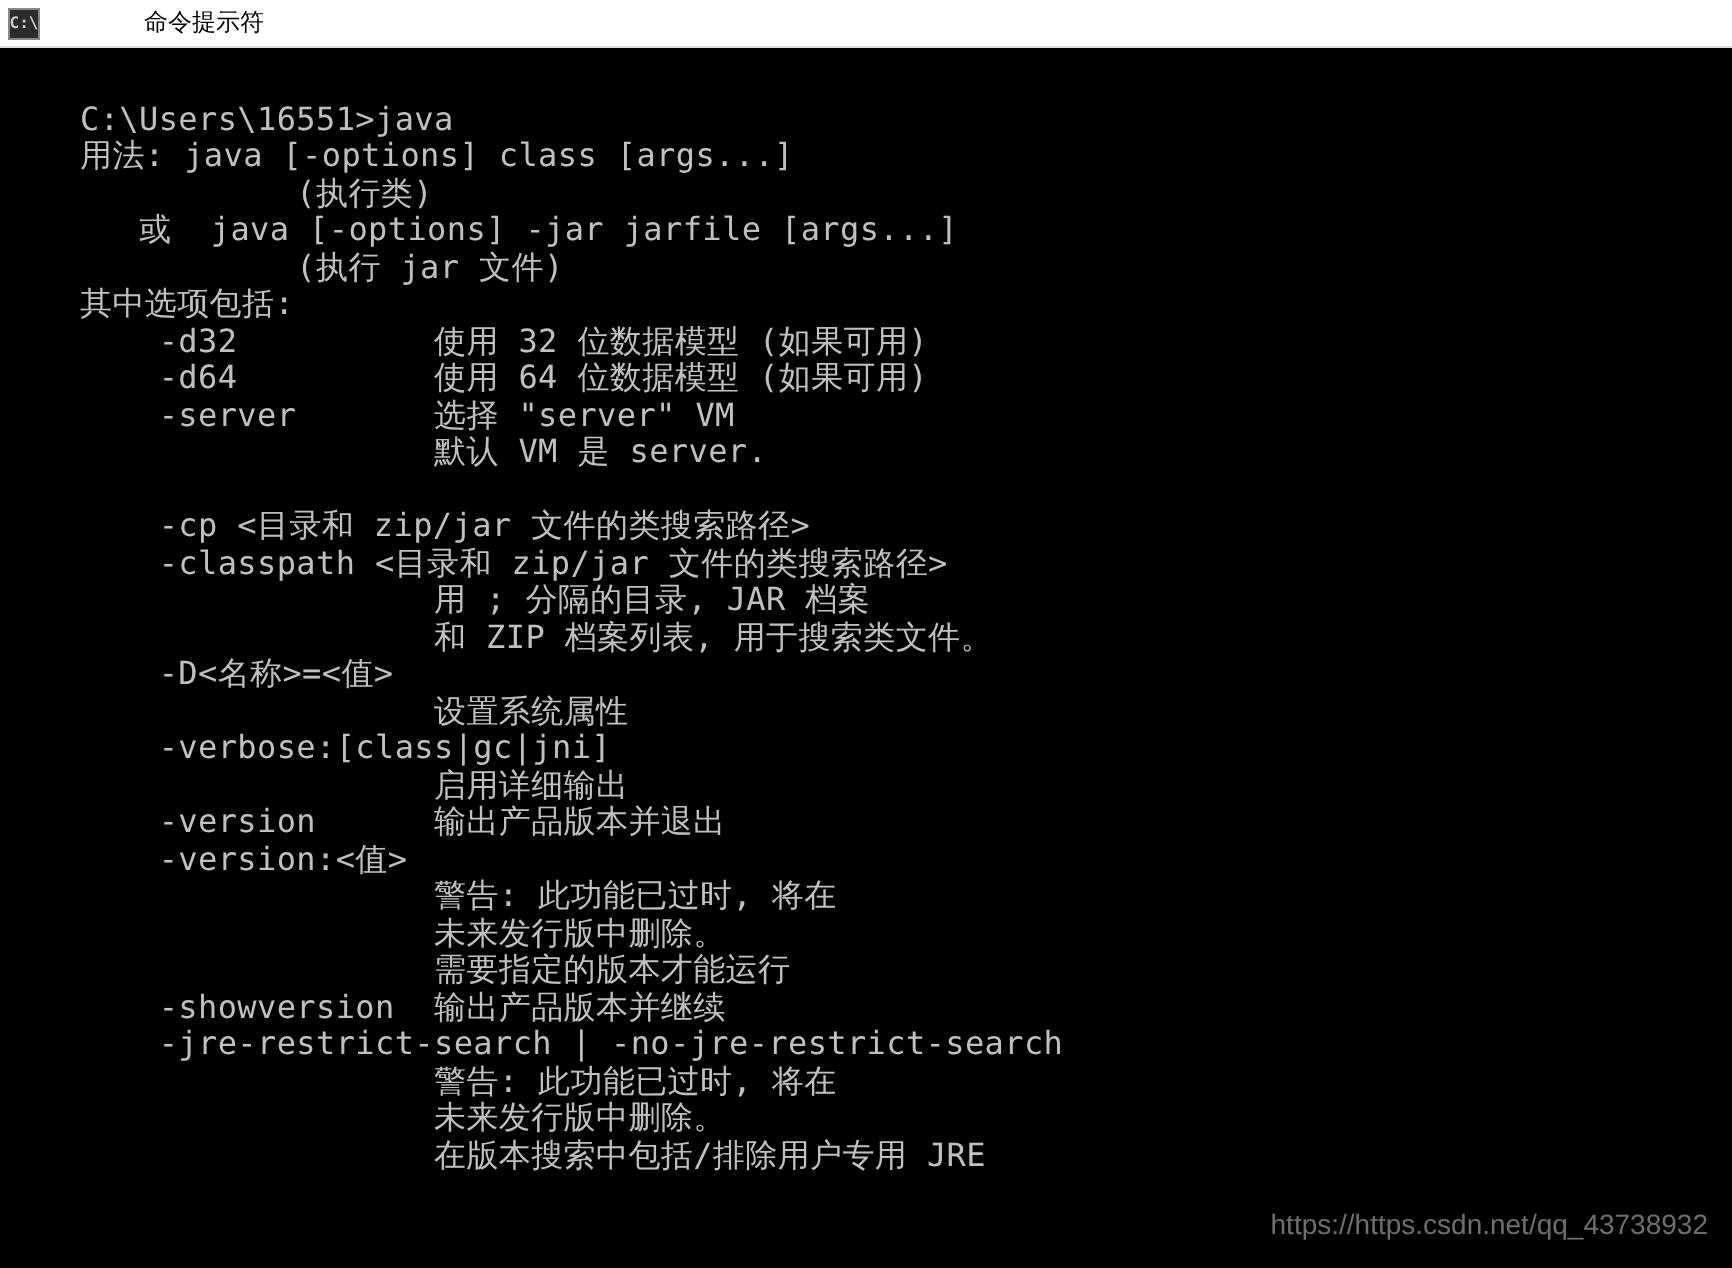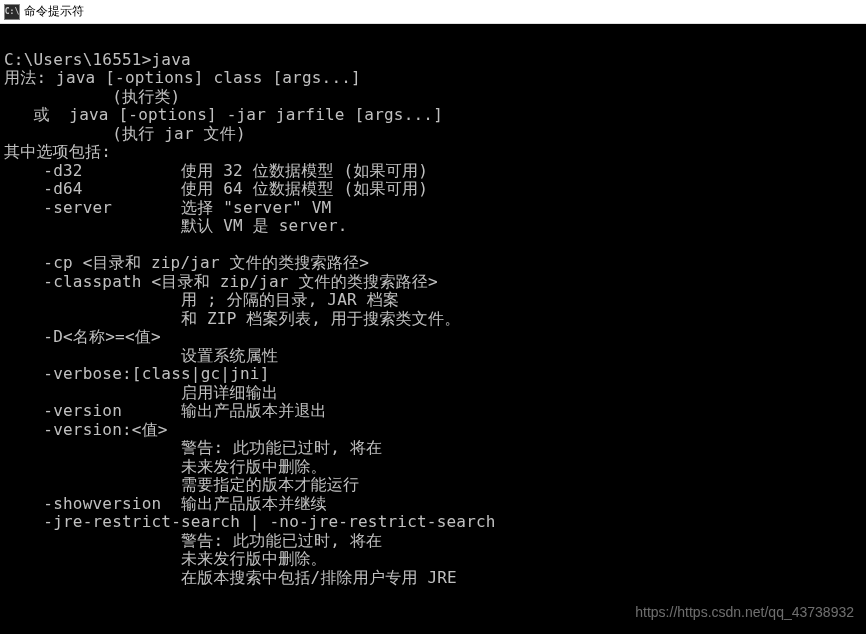--- a/index.html
+++ b/index.html
@@ -34,36 +34,38 @@
       justify-content: center;
       font-size: 8px;
       font-family: monospace;
       color: #ccc;
       font-weight: bold;
     }
     .title-text {
       font-size: 12px;
       color: #000;
       font-family: "Microsoft YaHei", "SimSun", sans-serif;
+      margin-left: 48px;
     }
     .terminal {
       background: #000000;
       width: 100%;
       height: calc(100% - 24px);
       padding: 8px 4px 4px 4px;
       overflow: hidden;
       position: relative;
     }
     .terminal-content {
       color: #c0c0c0;
       font-family: "NSimSun", "SimSun", "Consolas", monospace;
       font-size: 16px;
       line-height: 18.5px;
       white-space: pre;
       letter-spacing: 0.2px;
+      margin-left: 36px;
     }
     .watermark {
       position: absolute;
       bottom: 14px;
       right: 12px;
       color: rgba(200, 200, 200, 0.55);
       font-size: 14px;
       font-family: Arial, sans-serif;
       pointer-events: none;
     }

